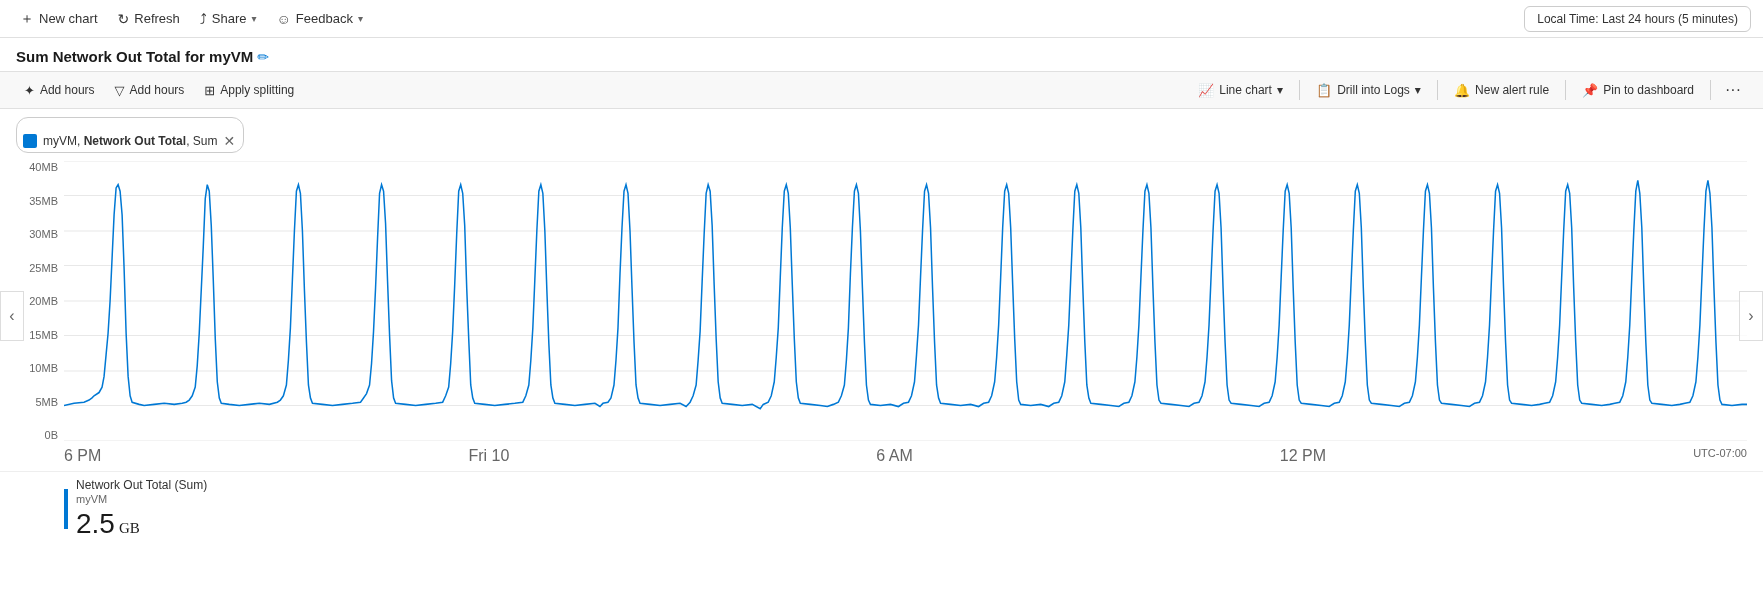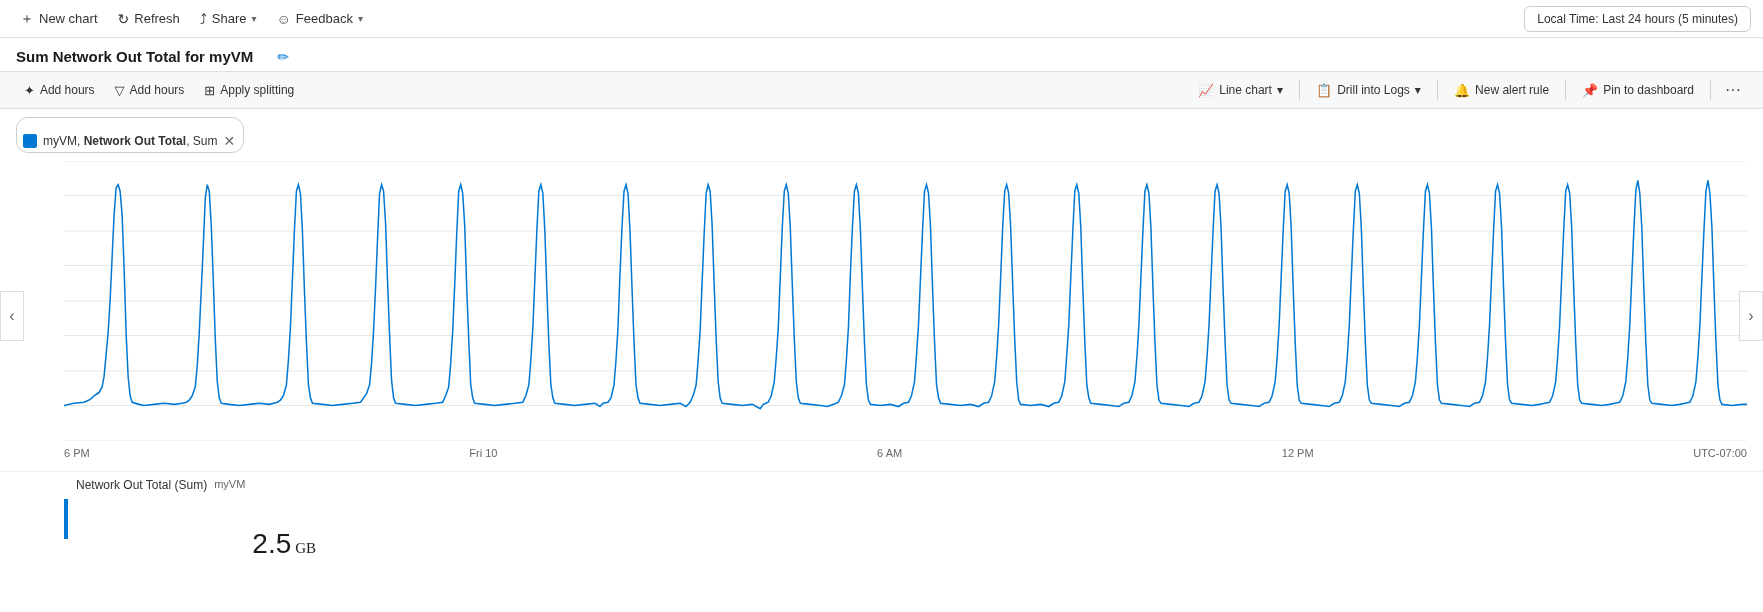--- a/index.html
+++ b/index.html
@@ -21,21 +21,21 @@
     .toolbar-btn .icon { font-size: 14px; }
     .toolbar-btn .chevron { font-size: 10px; color: #666; }
     .time-range-btn {
       padding: 5px 12px; border: 1px solid #ccc; background: #fff;
       cursor: pointer; font-size: 12px; color: #333; border-radius: 6px;
     }
 
     
     .chart-title-bar {
       padding: 10px 16px 6px;
-      display: flex; align-items: center; gap: 24px;
+      display: flex; align-items: center; gap: 4px;
     }
     .chart-title {
       font-size: 15px; font-weight: 600; color: #1a1a1a;
     }
     .edit-icon { color: #0078d4; cursor: pointer; font-size: 14px; }
 
     
     .metrics-toolbar {
       display: flex; align-items: center; justify-content: space-between;
       padding: 0 16px; height: 38px; background: #f8f8f8;
@@ -83,21 +83,21 @@
     }
     .y-label { font-size: 11px; color: #666; }
     .chart-plot {
       position: absolute; left: 48px; right: 0; top: 0; bottom: 30px;
     }
     .x-axis {
       position: absolute; left: 48px; right: 0; bottom: 0; height: 28px;
       display: flex; justify-content: space-between; align-items: flex-start;
       padding-top: 4px;
     }
-    .x-label { font-size: 11px; color: #666; }
+    .x-label { font-size: 16px; color: #666; }
     svg.line-chart {
       width: 100%; height: 100%;
     }
 
     
     .nav-arrow {
       position: absolute; top: 50%; transform: translateY(-50%);
       width: 24px; height: 50px;
       display: flex; align-items: center; justify-content: center;
       cursor: pointer; border: none; background: rgba(255,255,255,0.8);
@@ -105,25 +105,25 @@
       border: 1px solid #ddd;
     }
     .nav-arrow-left { left: 0; }
     .nav-arrow-right { right: 0; }
 
     
     .legend-area {
       padding: 6px 16px 8px 64px;
       border-top: 1px solid #eee;
     }
-    .legend-item { display: flex; flex-direction: row; gap: 7px; }
+    .legend-item { display: flex; flex-direction: column; gap: 1px; }
     .legend-title { font-size: 12px; color: #333; }
     .legend-subtitle { font-size: 11px; color: #666; }
     .legend-value { display: flex; align-items: baseline; gap: 4px; margin-top: 2px; }
-    .legend-value-number { font-size: 28px; font-weight: 300; color: #1a1a1a; margin-top: 48px; }
+    .legend-value-number { font-size: 28px; font-weight: 300; color: #1a1a1a; }
     .legend-value-unit { font-size: 15px; color: #1a1a1a; font-family: Liberation Serif, serif; }
     .legend-bar {
       width: 4px; height: 40px; background: #0078d4;
       display: inline-block; margin-right: 8px; vertical-align: middle;
     }
     .legend-row { display: flex; align-items: center; }
 
     .utc-label { font-size: 11px; color: #666; }
 
     .more-btn {
@@ -224,20 +224,31 @@
   </div>
 </div>
 
 <div style="position:relative;">
   <button class="nav-arrow nav-arrow-left">‹</button>
   <button class="nav-arrow nav-arrow-right">›</button>
 
   <div class="chart-container">
     <div class="chart-wrapper">
 
+      <div class="y-axis">
+        <span class="y-label">40MB</span>
+        <span class="y-label">35MB</span>
+        <span class="y-label">30MB</span>
+        <span class="y-label">25MB</span>
+        <span class="y-label">20MB</span>
+        <span class="y-label">15MB</span>
+        <span class="y-label">10MB</span>
+        <span class="y-label">5MB</span>
+        <span class="y-label">0B</span>
+      </div>
 
       <div class="chart-plot">
         <svg class="line-chart" viewBox="0 0 1680 260" preserveAspectRatio="none">
 
           <line x1="0" y1="0" x2="1680" y2="0" stroke="#e8e8e8" stroke-width="1"></line>
           <line x1="0" y1="32" x2="1680" y2="32" stroke="#e8e8e8" stroke-width="1"></line>
           <line x1="0" y1="65" x2="1680" y2="65" stroke="#e8e8e8" stroke-width="1"></line>
           <line x1="0" y1="97" x2="1680" y2="97" stroke="#e8e8e8" stroke-width="1"></line>
           <line x1="0" y1="130" x2="1680" y2="130" stroke="#e8e8e8" stroke-width="1"></line>
           <line x1="0" y1="162" x2="1680" y2="162" stroke="#e8e8e8" stroke-width="1"></line>

